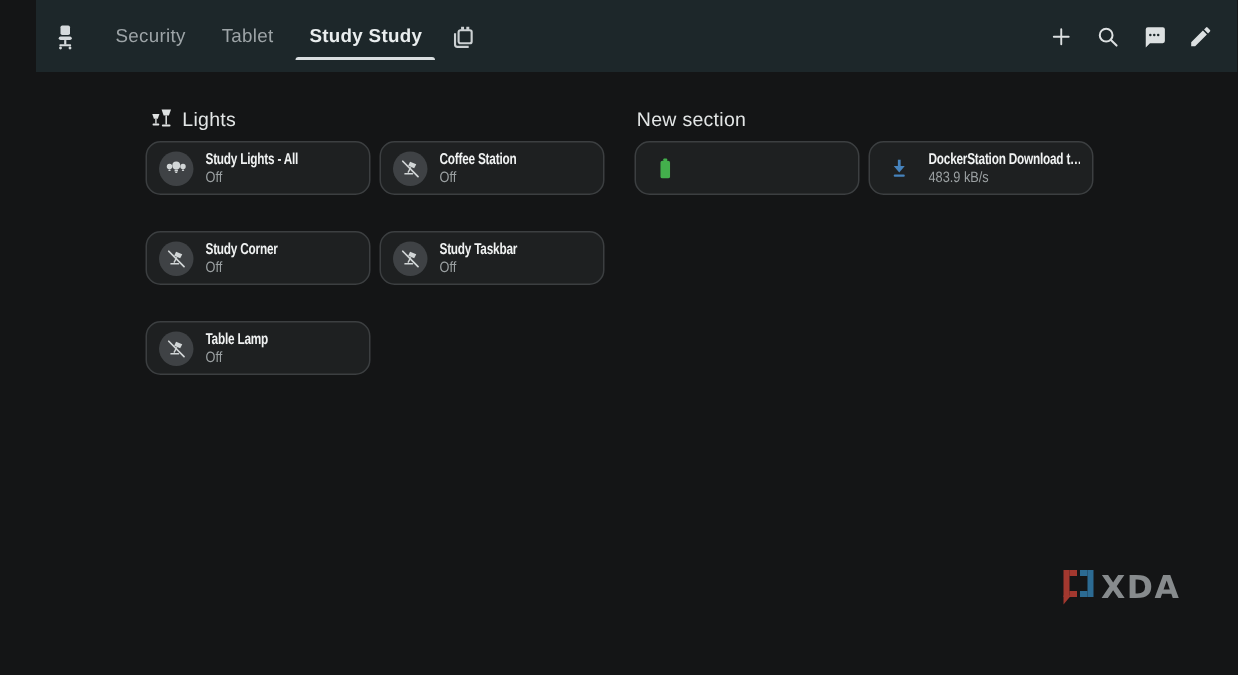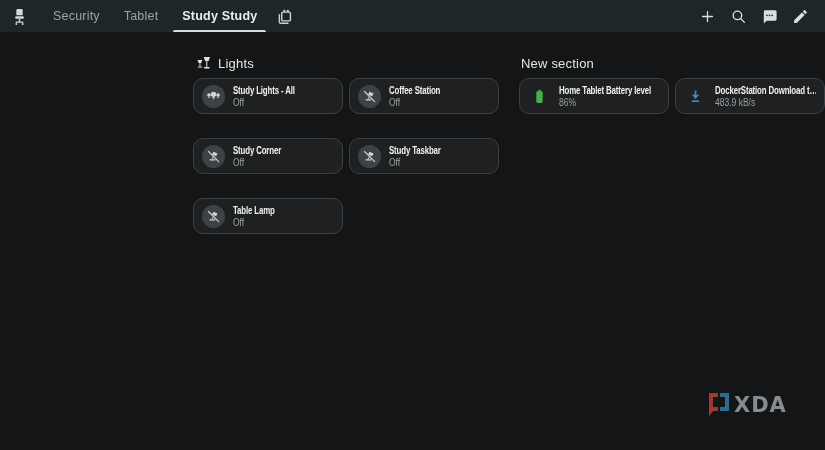--- a/index.html
+++ b/index.html
@@ -4,40 +4,40 @@
 <style>
   html,body{margin:0;padding:0}
   body{
     width:825px;height:450px;overflow:hidden;position:relative;
     background:#141516;
     font-family:"Liberation Sans",sans-serif;
     -webkit-font-smoothing:antialiased;
   }
   
   .toolbar{
-    height:32px;background:#1d272a;display:flex;align-items:center;
-    padding:0 10px;box-sizing:border-box;
+    height:48px;background:#1d272a;display:flex;align-items:center;
+    padding:0 10px;box-sizing:border-box;margin-left:24px;
   }
   .tb-icon{display:flex;align-items:center;justify-content:center;flex:none;cursor:pointer}
   .tabs{display:flex;align-items:stretch;height:32px;margin-left:12px}
   .tab{
     position:relative;display:flex;align-items:center;padding:0 12px;
     font-size:12.5px;letter-spacing:.2px;color:#9da4a7;font-weight:400;cursor:pointer;
     white-space:nowrap;
   }
   .tab.active{color:#e9edee;font-weight:700}
   .tab-underline{
     position:absolute;left:3px;right:3px;bottom:0;height:2px;
     background:#d9dee0;border-radius:2px 2px 0 0;
   }
   .views-btn{margin-left:6px}
   .spacer{flex:1}
   .actions{display:flex;align-items:center;gap:14px;padding-right:6px}
   
-  .main{display:flex;justify-content:flex-end;gap:20px;padding-top:22px}
+  .main{display:flex;justify-content:center;gap:20px;padding-top:22px}
   .section{width:306px}
   .sec-head{
     display:flex;align-items:center;gap:7px;height:18px;margin:0 0 6px 2px;
     color:#e3e6e6;font-size:13px;letter-spacing:.2px;
   }
   .grid{display:grid;grid-template-columns:repeat(2,150px);gap:24px 6px}
   .card{
     height:36px;background:#1e2021;border:1px solid #3c3f41;border-radius:10px;
     display:flex;align-items:center;padding:0 8px;gap:8px;box-sizing:border-box;
     cursor:pointer;overflow:hidden;
@@ -52,21 +52,21 @@
     display:inline-block;white-space:nowrap;
     font-size:10.5px;font-weight:700;letter-spacing:-.2px;line-height:13px;color:#f0f2f2;
     transform:scaleX(.75);transform-origin:0 50%;
   }
   .s{
     display:inline-block;white-space:nowrap;
     font-size:10px;line-height:12px;color:#9ba0a2;
     transform:scaleX(.85);transform-origin:0 50%;
   }
   
-  .watermark{position:absolute;right:29px;bottom:28px;opacity:.96}
+  .watermark{position:absolute;right:29px;bottom:40px;opacity:.96}
 </style>
 </head>
 <body>
 
 <div class="toolbar">
 
   <span class="tb-icon">
     <svg width="19" height="19" viewBox="0 0 24 24">
       <g fill="#d5dadc">
         <rect x="8" y="2.5" width="8" height="8" rx="1.5"></rect>
@@ -255,24 +255,20 @@
 
       <div class="card">
         <span class="bare">
           <svg width="17" height="17" viewBox="0 0 24 24">
             <g fill="#43b04c">
               <rect x="10.2" y="2.3" width="3.6" height="2.6" rx="0.8"></rect>
               <rect x="7.5" y="4.5" width="9" height="16.5" rx="1.8"></rect>
             </g>
           </svg>
         </span>
-        <div class="txt">
-          <span class="t">Home Tablet Battery level</span>
-          <span class="s">86%</span>
-        </div>
       </div>
 
       <div class="card">
         <span class="bare">
           <svg width="17" height="17" viewBox="0 0 24 24">
             <g fill="#4683bd">
               <rect x="10.7" y="3.5" width="2.6" height="6.5"></rect>
               <path d="M6.8 9.5 H17.2 L12 15.5 Z"></path>
               <rect x="6.8" y="17.4" width="10.4" height="2.2" rx="1"></rect>
             </g>

